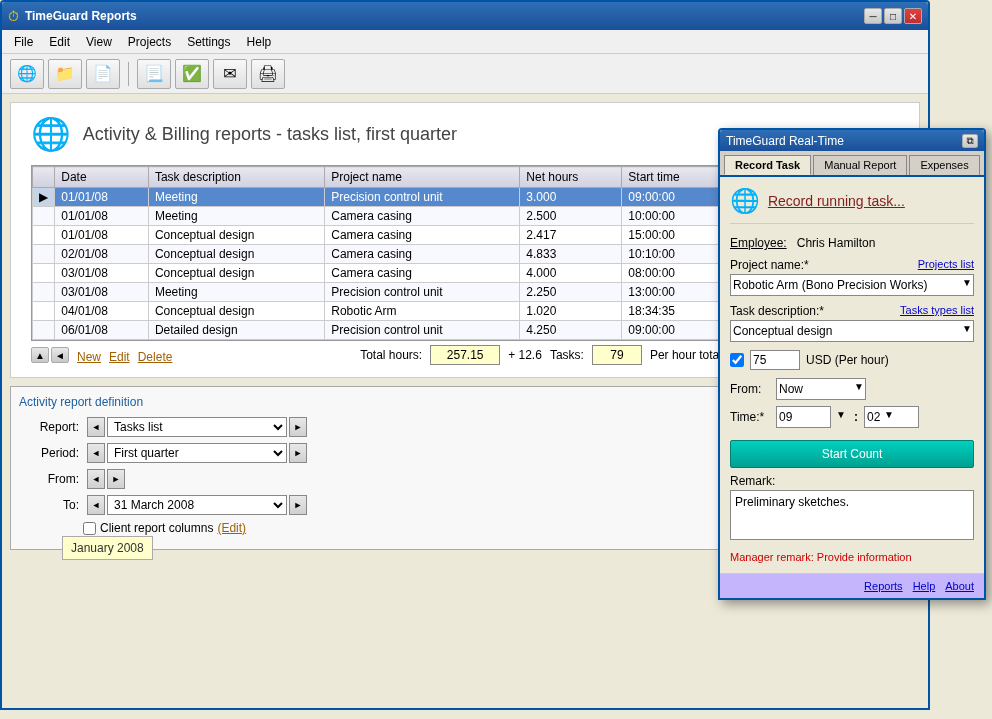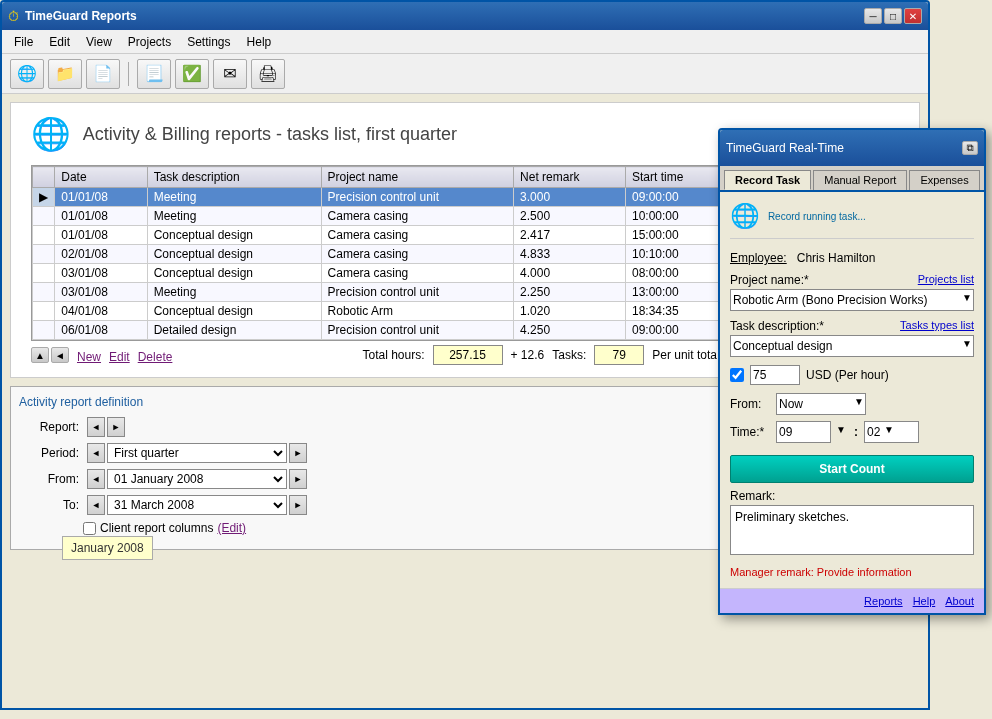--- a/index.html
+++ b/index.html
@@ -157,21 +157,21 @@
     }
     .checkbox-row {
       display: flex;
       align-items: center;
       margin-bottom: 4px;
       gap: 4px;
     }
 
     
     .action-links { display: flex; gap: 8px; margin-top: 4px; }
-    .action-link { color: #701a75; text-decoration: underline; cursor: pointer; text-align: center; }
+    .action-link { color: #a16207; text-decoration: underline; cursor: pointer; text-align: center; }
     .total-input {
       background: #ffffcc;
       border: 1px solid #888;
       padding: 2px 4px;
       width: 70px;
       text-align: center;
     }
     .tasks-input {
       background: #ffffcc;
       border: 1px solid #888;
@@ -187,21 +187,21 @@
       left: 718px;
       width: 268px;
       background: #ece9d8;
       border: 2px solid #0054a6;
       border-radius: 4px 4px 0 0;
       z-index: 10;
       box-shadow: 4px 4px 12px rgba(0,0,0,0.4);
     }
     .rt-title-bar {
       background: linear-gradient(to bottom, #2f6fb5, #1a4f9a);
-      height: 36px;
+      height: 21px;
       display: flex;
       align-items: center;
       padding: 0 6px;
       border-radius: 3px 3px 0 0;
     }
     .rt-title-text { color: white; font-size: 12px; flex: 1; }
     .rt-btn {
       width: 16px; height: 14px;
       border: 1px solid #aaa;
       display: flex; align-items: center; justify-content: center;
@@ -238,21 +238,21 @@
     }
 
     .rt-header {
       display: flex;
       align-items: center;
       margin-bottom: 12px;
       padding-bottom: 8px;
       border-bottom: 1px solid #ccc;
     }
     .rt-header-icon { font-size: 24px; color: #2060a0; margin-right: 8px; }
-    .rt-header-text { font-size: 10px; color: #0369a1; }
+    .rt-header-text { font-size: 14px; color: #7f1d1d; text-decoration: underline; }
 
     .rt-field-row {
       margin-bottom: 8px;
     }
     .rt-field-label {
       display: flex;
       justify-content: space-between;
       margin-bottom: 2px;
     }
     .rt-link { color: #0000cc; text-decoration: underline; cursor: pointer; font-size: 11px; margin-left: 16px; }
@@ -303,21 +303,20 @@
     .rt-start-btn {
       width: 100%;
       height: 28px;
       background: linear-gradient(to bottom, #00d0c0, #00a090);
       border: 1px solid #008070;
       color: white;
       font-size: 12px;
       cursor: pointer;
       margin: 6px 0;
       border-radius: 2px;
-      font-weight: bold;
     }
 
     .rt-remark-label { margin-bottom: 2px; }
     .rt-remark-area {
       width: 100%;
       height: 50px;
       border: 1px solid #888;
       background: white;
       padding: 4px;
       resize: none;
@@ -399,21 +398,21 @@
     </div>
 
     <div style="overflow-x: auto; border: 1px solid #999;">
       <table class="data-table">
         <thead>
           <tr>
             <th style="width:16px;"></th>
             <th>Date</th>
             <th>Task description</th>
             <th>Project name</th>
-            <th>Net remark</th>
+            <th>Net hours</th>
             <th>Start time</th>
             <th>End time</th>
             <th>R. Min.</th>
           </tr>
         </thead>
         <tbody>
           <tr class="selected">
             <td>▶</td>
             <td style="background:#5588cc;color:white;">01/01/08</td>
             <td style="background:#5588cc;color:white;">Meeting</td>
@@ -506,55 +505,55 @@
         <span class="action-link">New</span>
         <span class="action-link">Edit</span>
         <span class="action-link">Delete</span>
       </div>
       <div style="flex:1; display:flex; align-items:center; justify-content:center; gap:8px;">
         <span>Total hours:</span>
         <input type="text" class="total-input" readonly="" value="257.15" style="">
         <span>+ 12.6</span>
         <span>Tasks:</span>
         <input type="text" class="tasks-input" readonly="" value="79" style="">
-        <span>Per unit tota</span>
+        <span>Per hour tota</span>
       </div>
     </div>
   </div>
 
   <div class="bottom-section">
     <div class="report-definition">
       <div class="section-title">Activity report definition</div>
 
       <div class="form-row">
         <span class="form-label">Report:</span>
         <div class="combo-wrapper">
           <div class="combo-nav-btn">◄</div>
+          <select class="combo-select">
+            <option>Tasks list</option>
+          </select>
           <div class="combo-fwd-btn">►</div>
         </div>
       </div>
 
       <div class="form-row">
         <span class="form-label">Period:</span>
         <div class="combo-wrapper">
           <div class="combo-nav-btn">◄</div>
           <select class="combo-select">
             <option>First quarter</option>
           </select>
           <div class="combo-fwd-btn">►</div>
         </div>
       </div>
 
       <div class="form-row">
         <span class="form-label">From:</span>
         <div class="combo-wrapper">
           <div class="combo-nav-btn">◄</div>
-          <select class="combo-select">
-            <option>01  January  2008</option>
-          </select>
           <div class="combo-fwd-btn">►</div>
         </div>
       </div>
 
       <div class="form-row">
         <span class="form-label">To:</span>
         <div class="combo-wrapper">
           <div class="combo-nav-btn">◄</div>
           <select class="combo-select">
             <option>31  March  2008</option>

